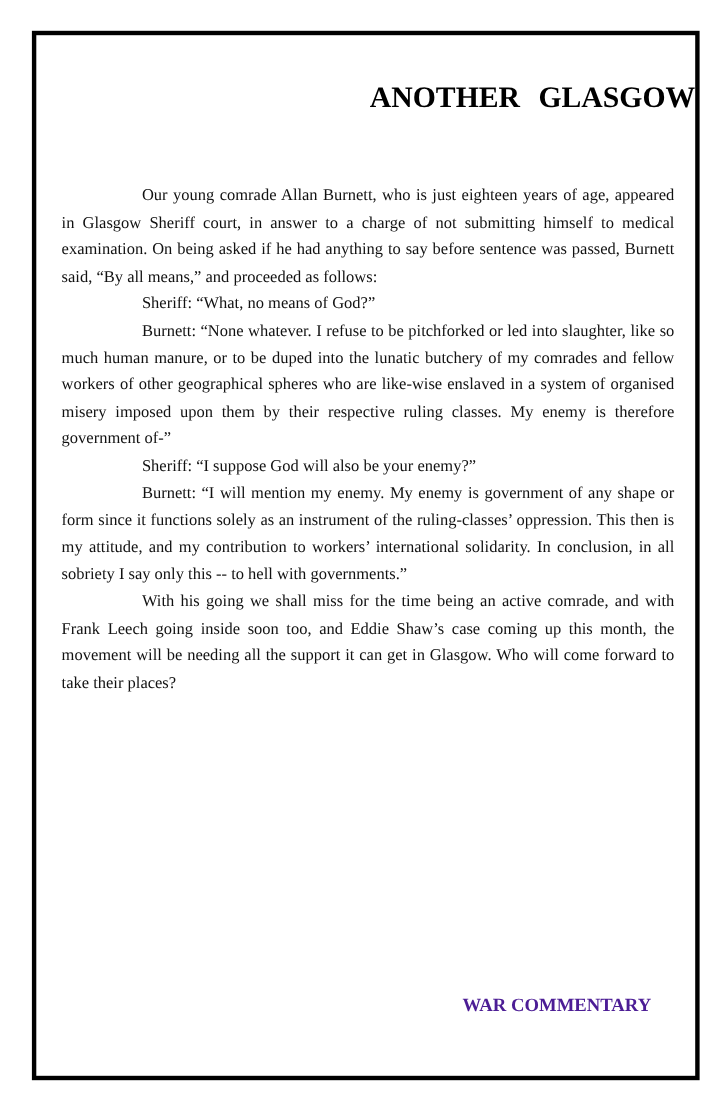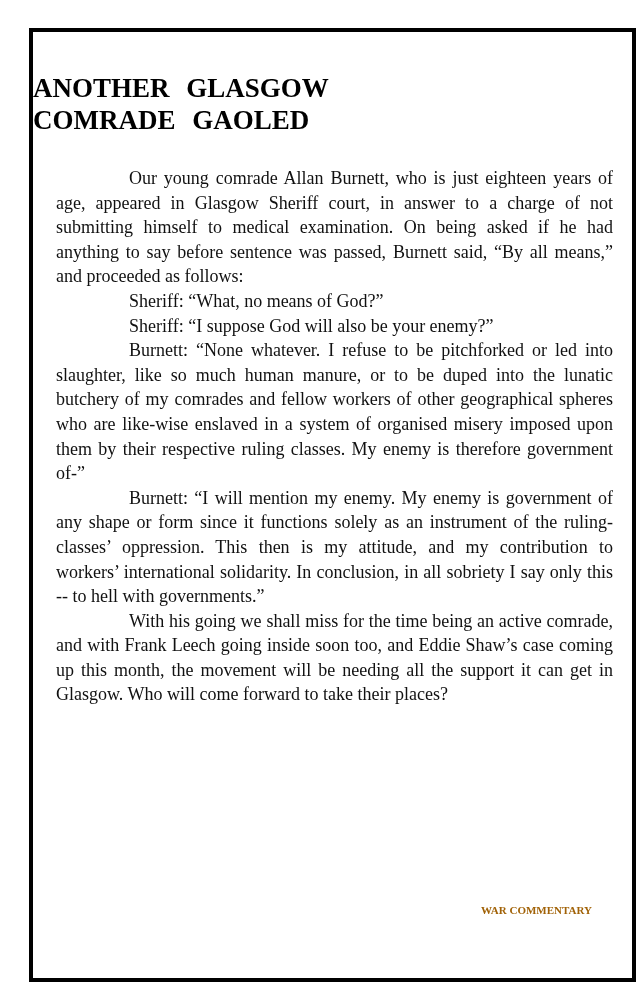--- a/index.html
+++ b/index.html
@@ -6,60 +6,59 @@
   body { width: 644px; height: 1000px; position: relative; overflow: hidden; }
   .frame {
     position: absolute;
     left: 29px; top: 28px;
     width: 599px; height: 946px;
     border: 4px solid #000;
     background: #fff;
   }
   .title {
     position: absolute; left: 0; right: 0; top: 40px;
-    text-align: left;
+    text-align: right;
     font-family: "Liberation Serif", "DejaVu Serif", serif;
     font-weight: bold;
     font-size: 27px;
     line-height: 32px;
     color: #000;
     word-spacing: 10px;
   }
   .title div { margin: 0; }
   .body {
     position: absolute;
     left: 23px; right: 19px; top: 134px;
     font-family: "Liberation Serif", "DejaVu Serif", serif;
-    font-size: 18px;
+    font-size: 15px;
     line-height: 24.6px;
     color: #111;
     text-align: justify;
   }
   .body p { margin: 0; text-indent: 73px; }
   .sig {
     position: absolute;
     right: 40px; top: 872px;
     font-family: "Liberation Serif", "DejaVu Serif", serif;
     font-weight: bold;
-    font-size: 11px;
-    color: #a16207;
+    font-size: 17px;
+    color: #4c1d95;
   }
 </style>
 </head>
 <body>
 
 <div class="frame">
   <div class="title">
     <div>ANOTHER GLASGOW</div>
-    <div>COMRADE GAOLED</div>
   </div>
 
   <div class="body">
     <p>Our young comrade Allan Burnett, who is just eighteen years of age, appeared in Glasgow Sheriff court, in answer to a charge of not submitting himself to medical examination. On being asked if he had anything to say before sentence was passed, Burnett said, “By all means,” and proceeded as follows:</p>
     <p>Sheriff: “What, no means of God?”</p>
+    <p>Burnett: “None whatever.  I refuse to be pitchforked or led into slaughter, like so much human manure, or to be duped into the lunatic butchery of my comrades and fellow workers of other geographical spheres who are like-wise enslaved in a system of organised misery imposed upon them by their respective ruling classes.  My enemy is therefore government of-”</p>
     <p>Sheriff: “I suppose God will also be your enemy?”</p>
-    <p>Burnett: “None whatever.  I refuse to be pitchforked or led into slaughter, like so much human manure, or to be duped into the lunatic butchery of my comrades and fellow workers of other geographical spheres who are like-wise enslaved in a system of organised misery imposed upon them by their respective ruling classes.  My enemy is therefore government of-”</p>
     <p>Burnett: “I will mention my enemy.  My enemy is government of any shape or form since it functions solely as an instrument of the ruling-classes’ oppression.  This then is my attitude, and my contribution to workers’ international solidarity.  In conclusion, in all sobriety I say only this -- to hell with governments.”</p>
     <p class="closing">With his going we shall miss for the time being an active comrade, and with Frank Leech going inside soon too, and Eddie Shaw’s case coming up this month, the movement will be needing all the support it can get in Glasgow.  Who will come forward to take their places?</p>
   </div>
 
   <div class="sig">WAR COMMENTARY</div>
 </div>
 
 </body></html>

